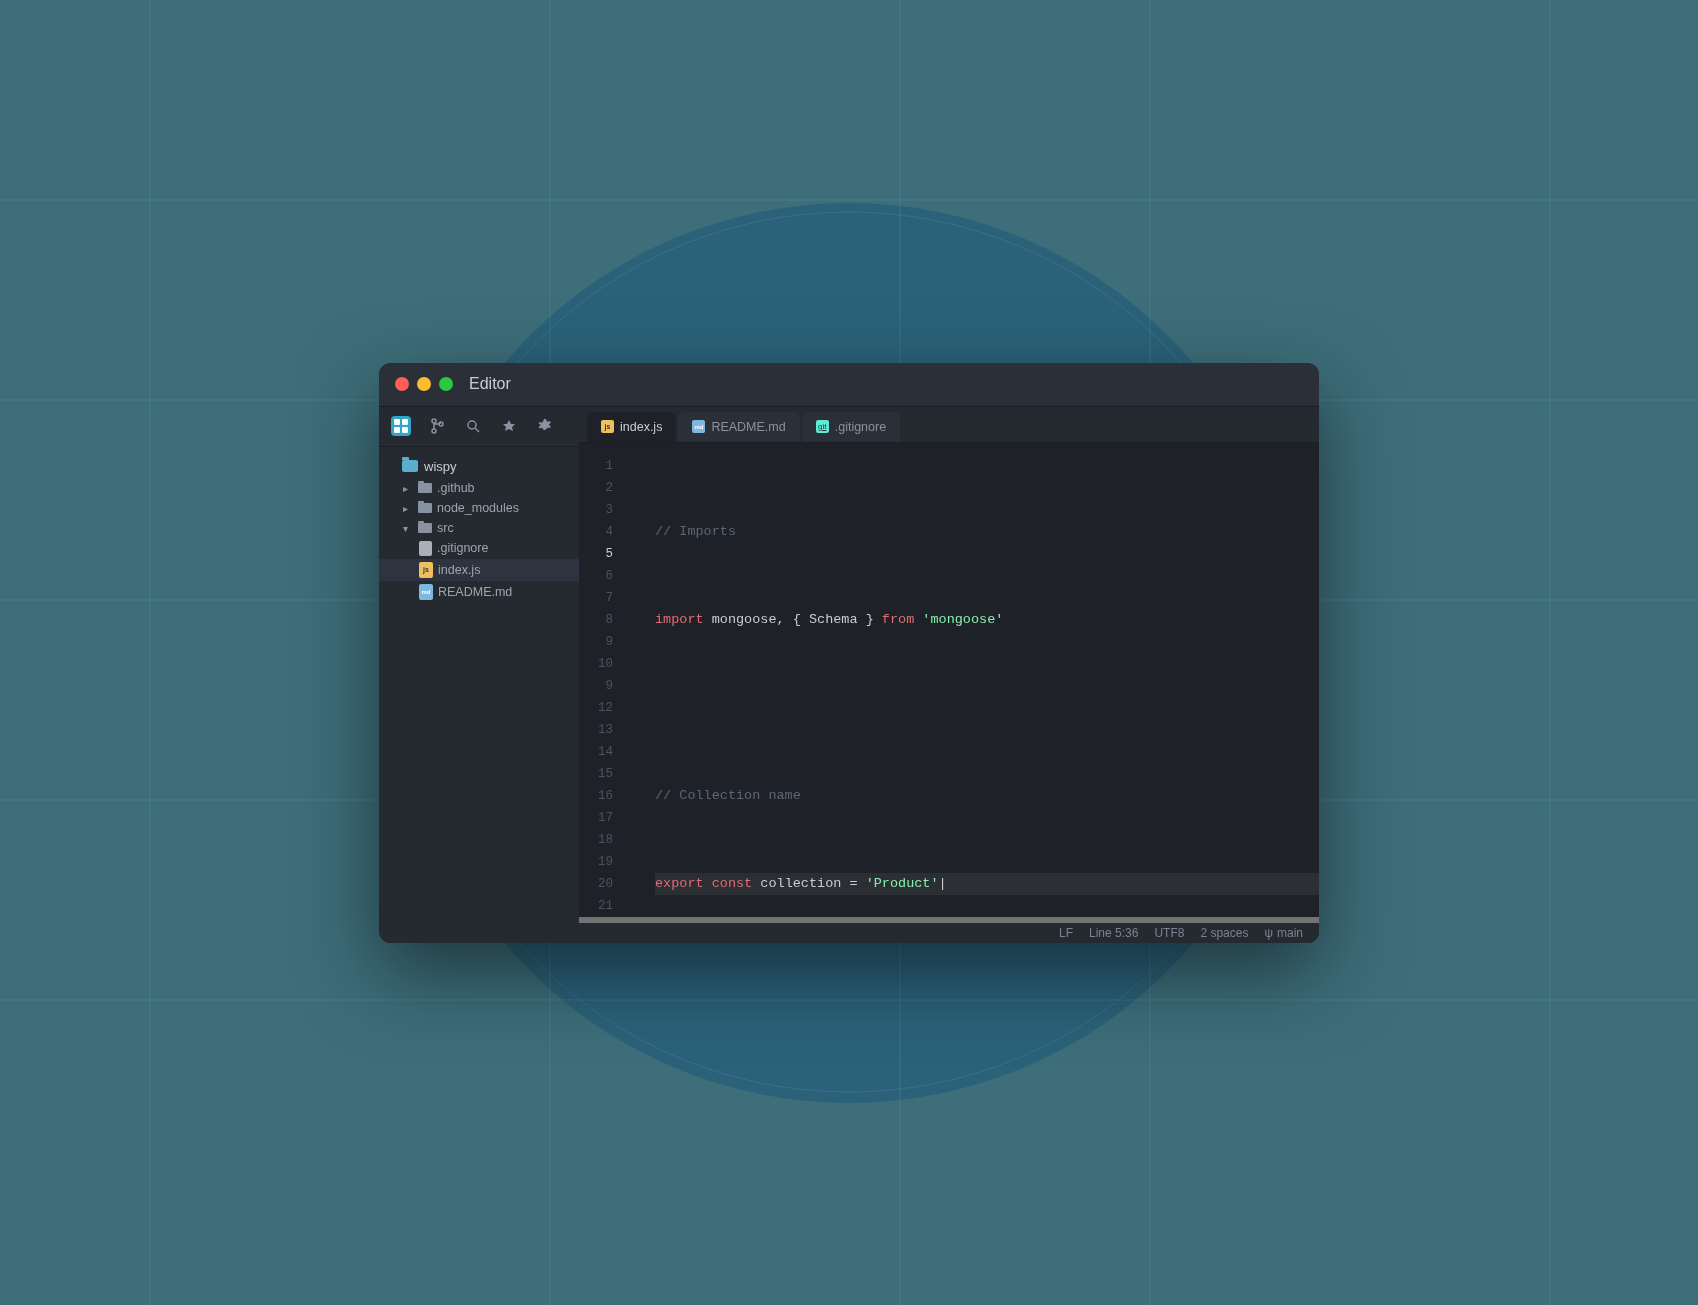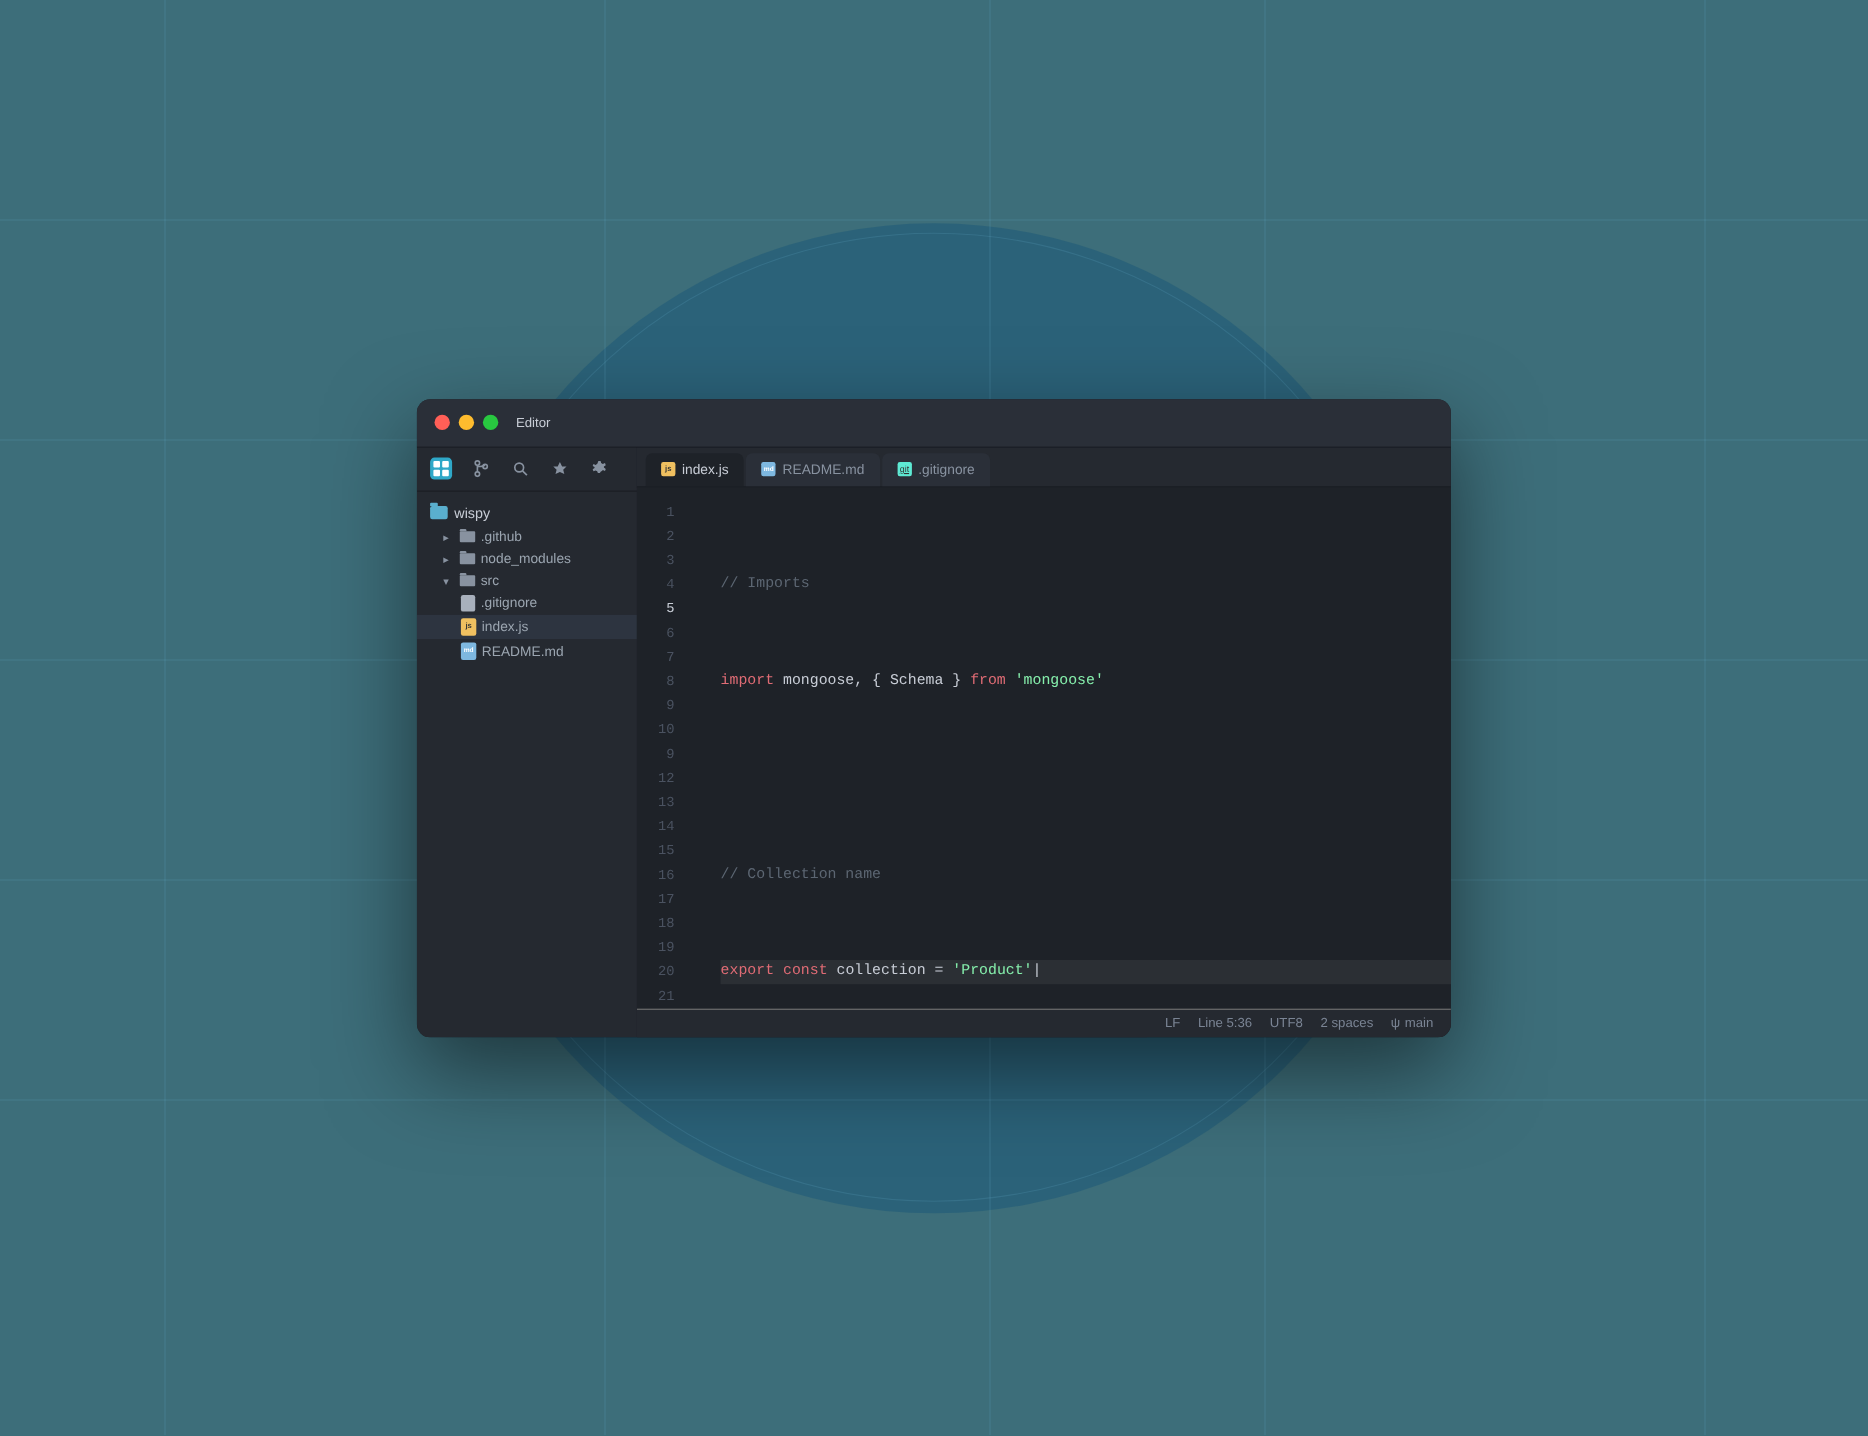--- a/index.html
+++ b/index.html
@@ -77,21 +77,21 @@
       height: 14px;
       border-radius: 50%;
     }
 
     .tl-red { background: #ff5f57; }
     .tl-yellow { background: #febc2e; }
     .tl-green { background: #28c840; }
 
     .title-text {
       color: #c8cdd6;
-      font-size: 12px;
+      font-size: 16px;
       font-weight: 500;
     }
 
     
     .editor-body {
       display: flex;
       flex: 1;
       overflow: hidden;
     }
 
@@ -132,21 +132,21 @@
 
     .sidebar-files {
       flex: 1;
       overflow-y: auto;
       padding: 8px 0;
     }
 
     .sidebar-project {
       display: flex;
       align-items: center;
-      padding: 4px 12px;
+      padding: 4px 23px;
       color: #c8cdd6;
       font-size: 13px;
       gap: 6px;
     }
 
     .folder-icon {
       display: inline-block;
       width: 16px;
       height: 12px;
       background: #5aafce;
@@ -382,21 +382,21 @@
     
     .status-bar {
       height: 26px;
       background: #252930;
       display: flex;
       align-items: center;
       justify-content: flex-end;
       padding: 0 16px;
       gap: 16px;
       flex-shrink: 0;
-      border-top: 1px solid #737373;
+      border-top: 6px solid #737373;
     }
 
     .status-item {
       color: #7a8494;
       font-size: 12px;
     }
 
     .status-branch {
       color: #7a8494;
       font-size: 12px;

